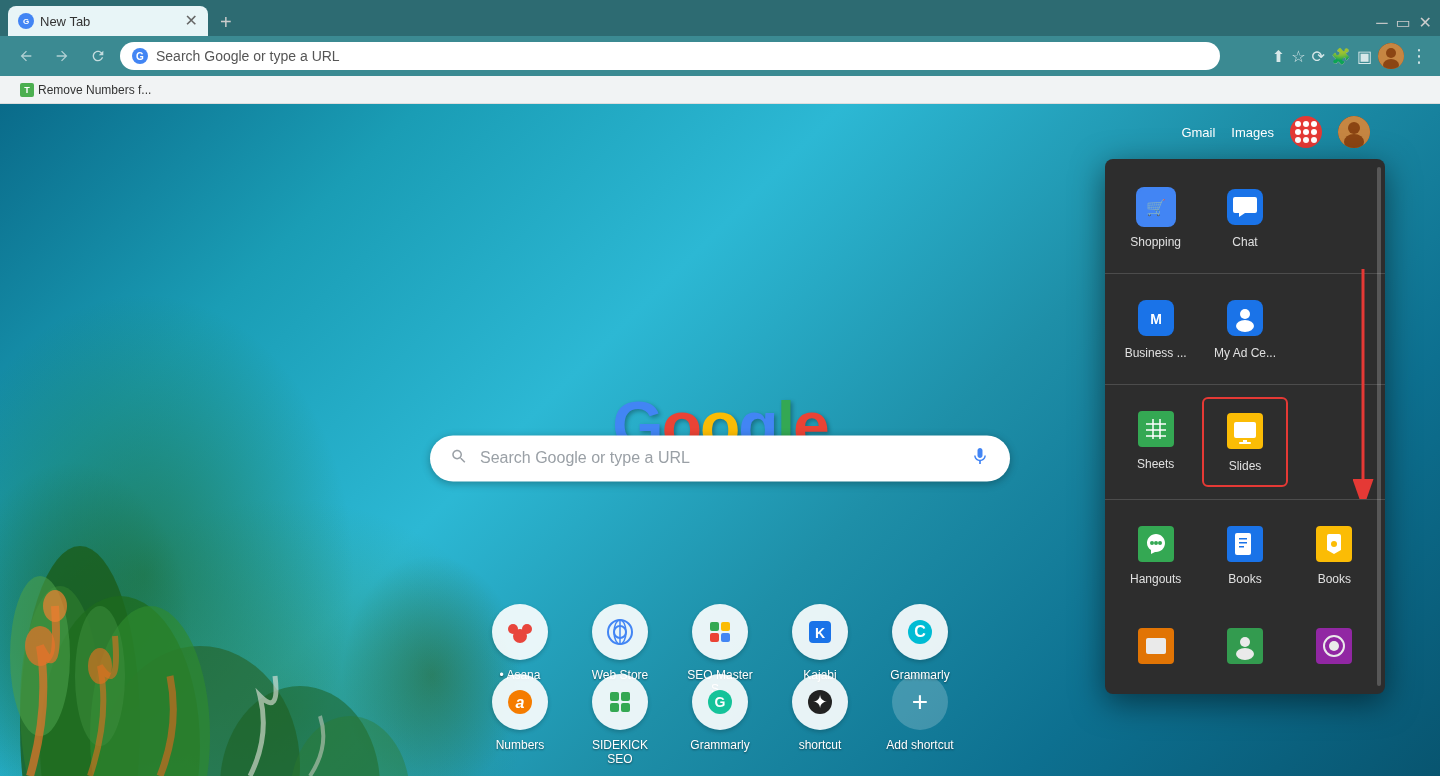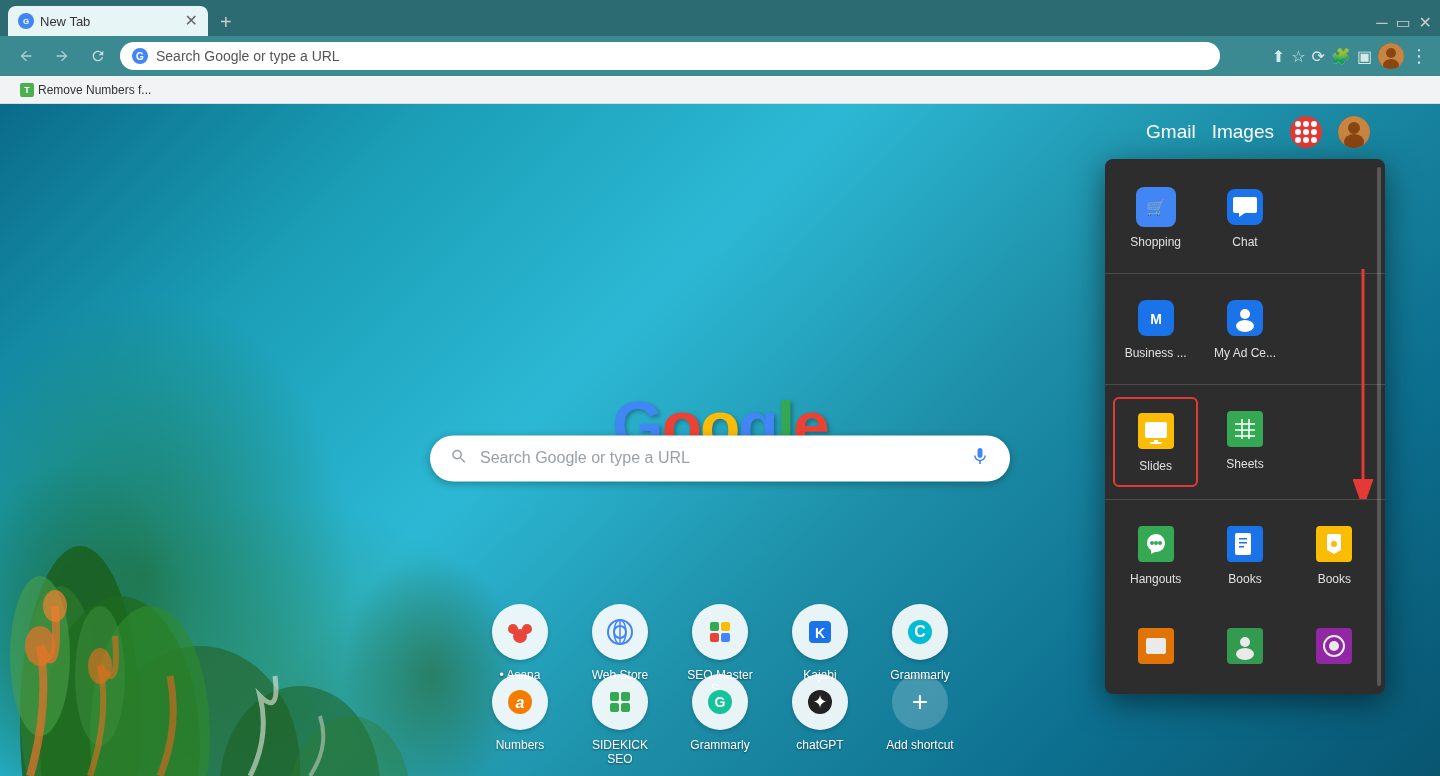--- a/index.html
+++ b/index.html
@@ -168,21 +168,21 @@
 
     
     .top-links {
       position: absolute;
       top: 12px; right: 70px;
       display: flex; gap: 16px; align-items: center;
       z-index: 10;
     }
     .top-link {
       color: white;
-      font-size: 19px;
+      font-size: 13px;
       text-decoration: none;
       cursor: pointer;
     }
     .apps-grid-btn {
       width: 32px; height: 32px;
       border-radius: 50%;
       background: #e53935;
       display: flex; align-items: center; justify-content: center;
       cursor: pointer;
       border: 2px solid #e53935;
@@ -586,21 +586,21 @@
         </div>
         <span class="shortcut-label">Grammarly</span>
       </div>
       <div class="shortcut-item">
         <div class="shortcut-icon" style="background:rgba(255,255,255,0.9);">
           <svg width="28" height="28" viewBox="0 0 28 28">
               <circle cx="14" cy="14" r="12" fill="#222"></circle>
               <text x="14" y="20" text-anchor="middle" fill="white" font-size="18">✦</text>
             </svg>
         </div>
-        <span class="shortcut-label">chatGPT</span>
+        <span class="shortcut-label">shortcut</span>
       </div>
       <div class="shortcut-item">
         <div class="add-shortcut-icon">+</div>
         <span class="shortcut-label">Add shortcut</span>
       </div>
     </div>
 
     <div class="apps-panel">
 
       <div class="apps-grid">
@@ -645,43 +645,43 @@
               </svg>
           </div>
           <span class="app-label">My Ad Ce...</span>
         </div>
         <div style="width:80px;"></div>
       </div>
 
       <div class="apps-divider"></div>
 
       <div class="apps-grid">
-        <div class="app-item highlighted" style="border:2.5px solid #e53935;border-radius:6px;">
-          <div class="app-icon">
-            <svg width="36" height="36" viewBox="0 0 36 36">
-                <rect width="36" height="36" rx="4" fill="#fbbc05"></rect>
-                <rect x="7" y="9" width="22" height="16" rx="2" fill="white"></rect>
-                <rect x="16" y="27" width="4" height="2" fill="white"></rect>
-                <rect x="12" y="29" width="12" height="2" rx="1" fill="white"></rect>
-              </svg>
-          </div>
-          <span class="app-label">Slides</span>
-        </div>
         <div class="app-item">
           <div class="app-icon">
             <svg width="36" height="36" viewBox="0 0 36 36">
                 <rect width="36" height="36" rx="4" fill="#34a853"></rect>
                 <line x1="8" y1="13" x2="28" y2="13" stroke="white" stroke-width="1.5"></line>
                 <line x1="8" y1="19" x2="28" y2="19" stroke="white" stroke-width="1.5"></line>
                 <line x1="8" y1="25" x2="28" y2="25" stroke="white" stroke-width="1.5"></line>
                 <line x1="15" y1="8" x2="15" y2="28" stroke="white" stroke-width="1.5"></line>
                 <line x1="22" y1="8" x2="22" y2="28" stroke="white" stroke-width="1.5"></line>
               </svg>
           </div>
           <span class="app-label">Sheets</span>
+        </div>
+        <div class="app-item highlighted" style="border:2.5px solid #e53935;border-radius:6px;">
+          <div class="app-icon">
+            <svg width="36" height="36" viewBox="0 0 36 36">
+                <rect width="36" height="36" rx="4" fill="#fbbc05"></rect>
+                <rect x="7" y="9" width="22" height="16" rx="2" fill="white"></rect>
+                <rect x="16" y="27" width="4" height="2" fill="white"></rect>
+                <rect x="12" y="29" width="12" height="2" rx="1" fill="white"></rect>
+              </svg>
+          </div>
+          <span class="app-label">Slides</span>
         </div>
       </div>
 
       <div class="apps-divider"></div>
 
       <div class="apps-grid">
         <div class="app-item">
           <div class="app-icon">
             <svg width="36" height="36" viewBox="0 0 36 36">
                 <rect width="36" height="36" rx="4" fill="#34a853"></rect>

